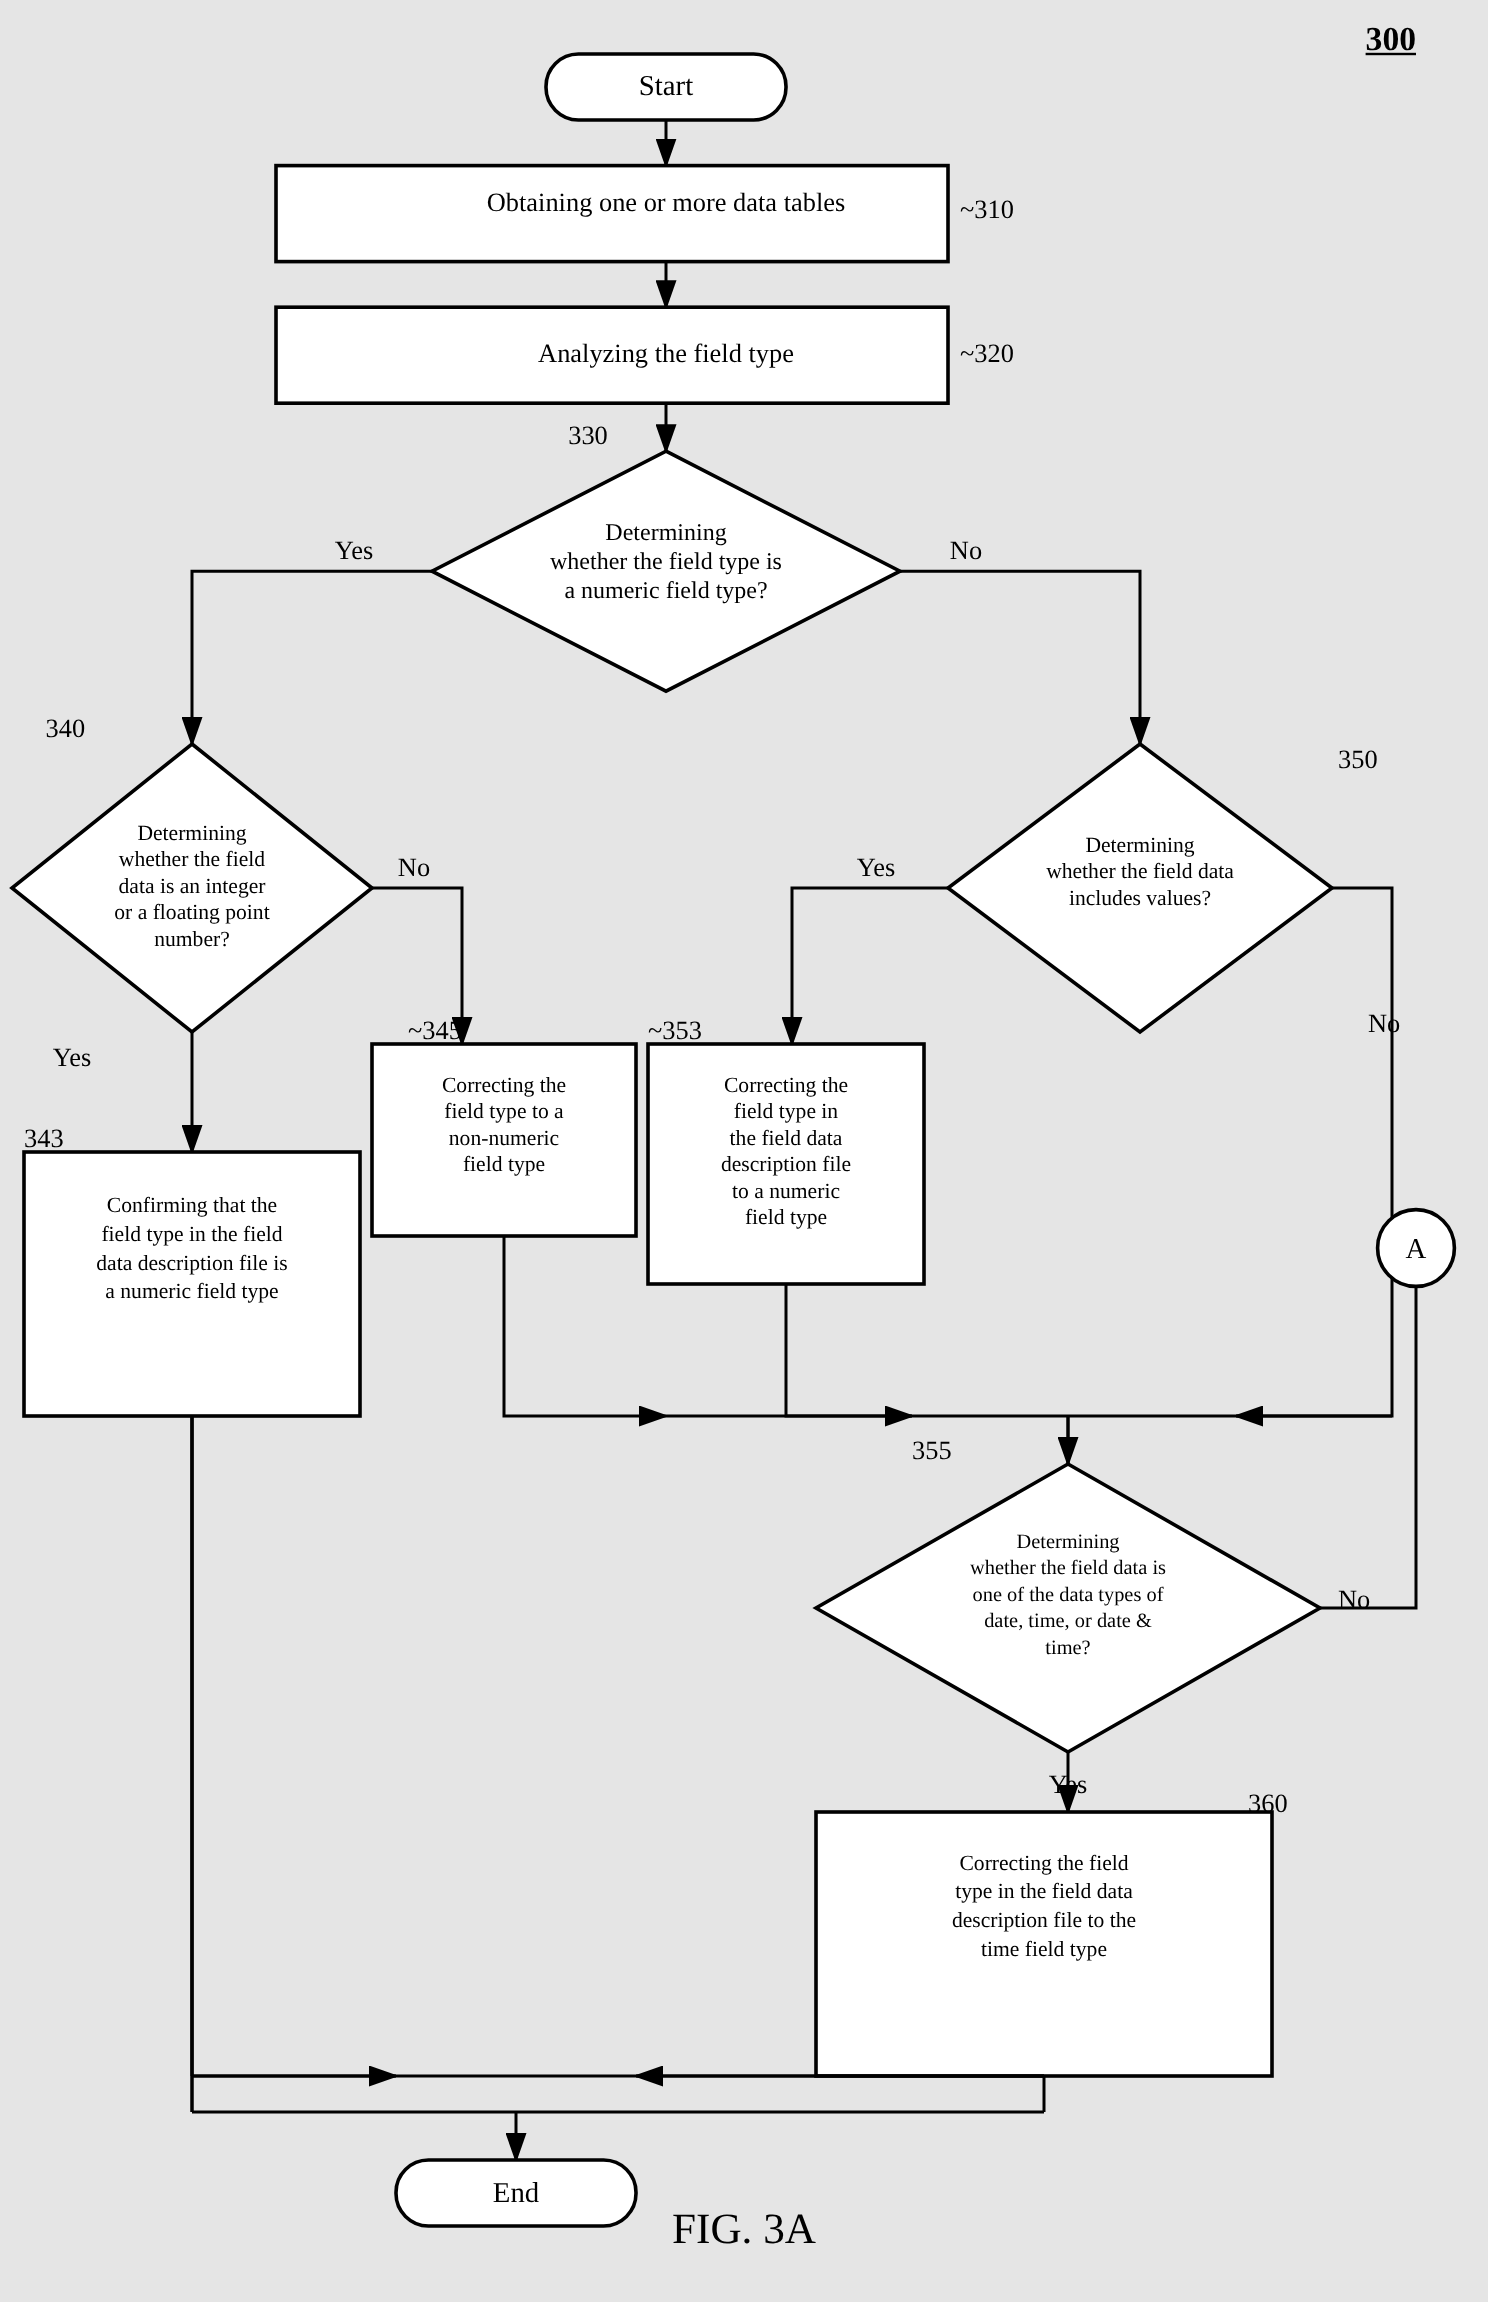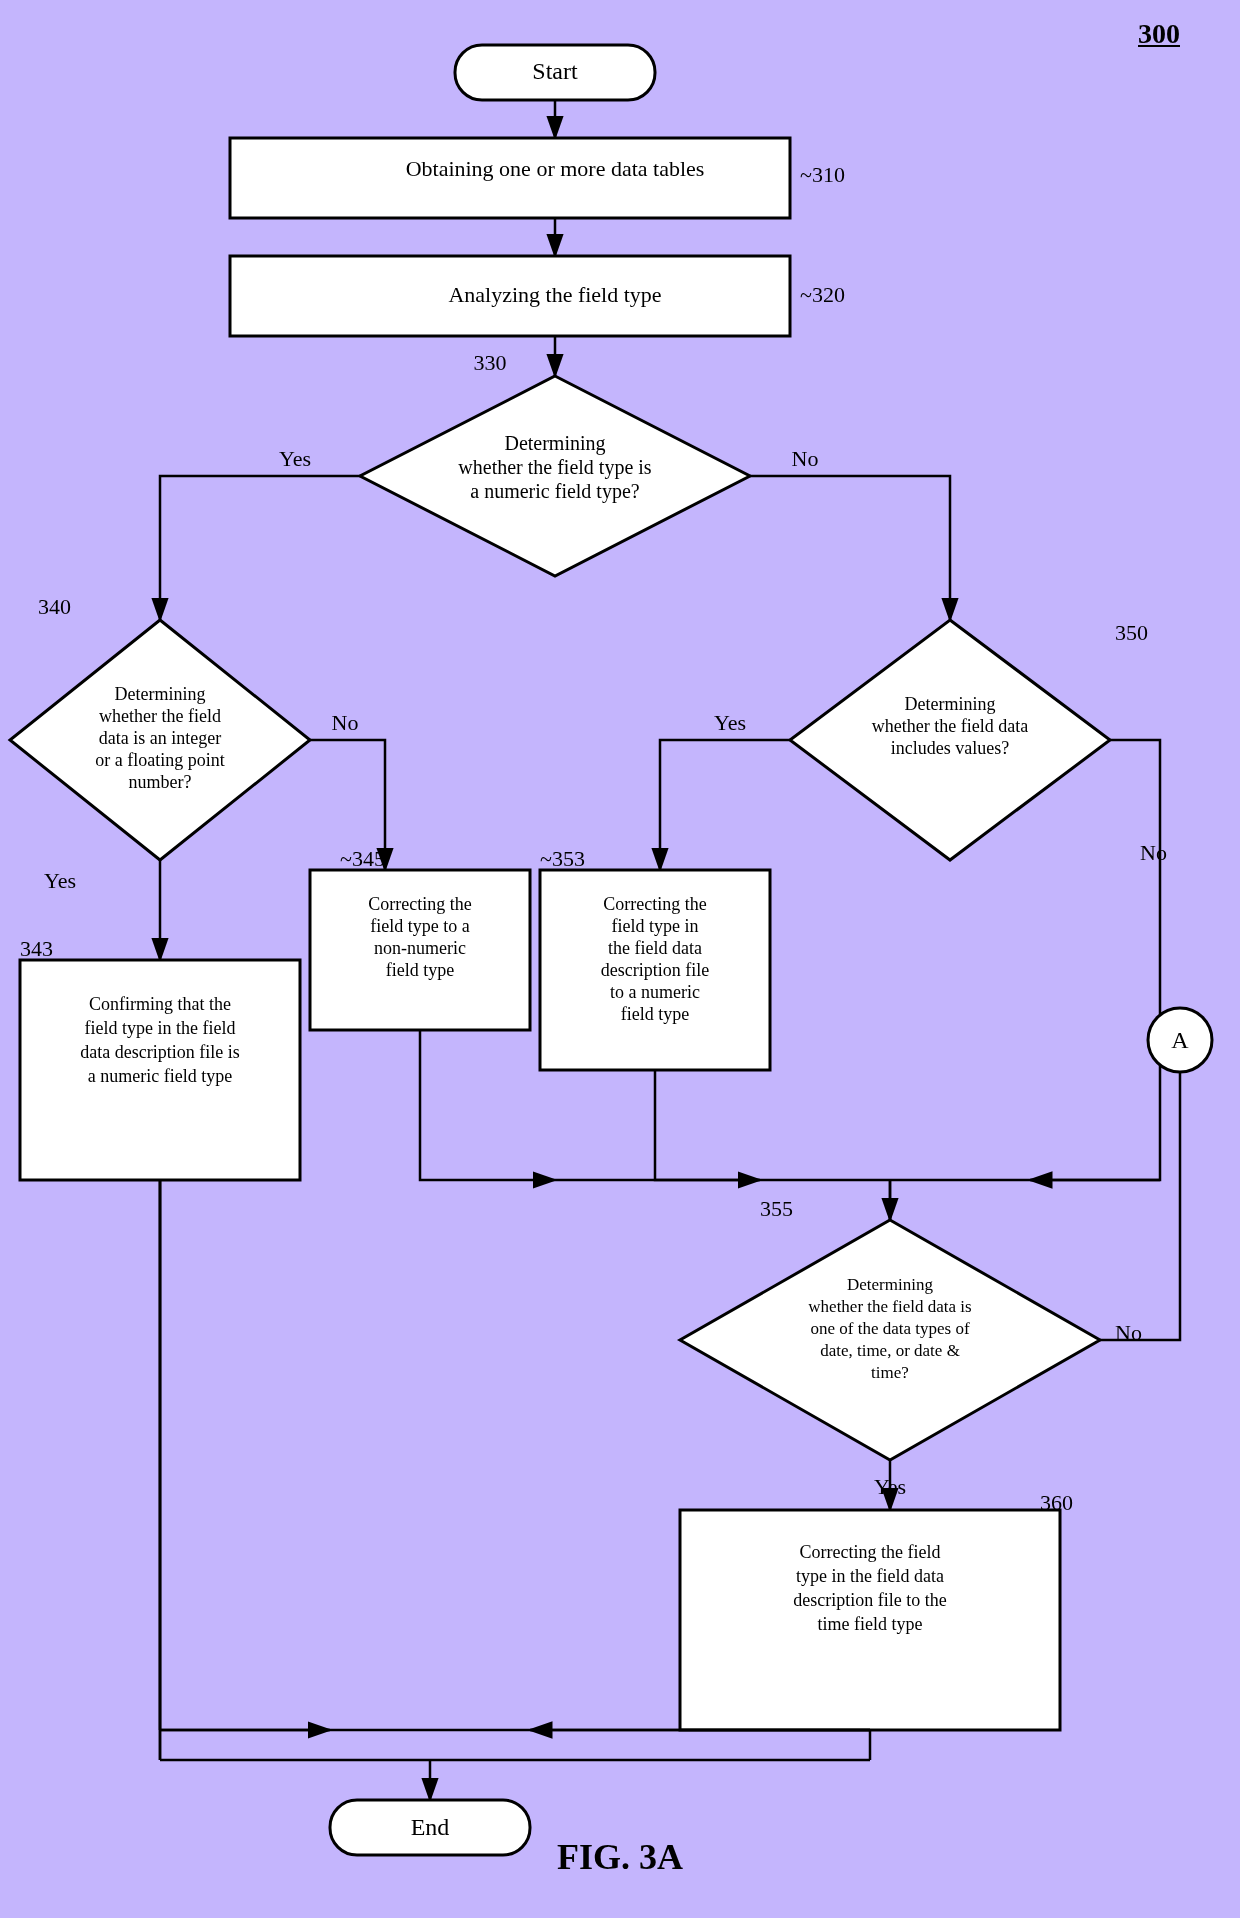--- a/index.html
+++ b/index.html
@@ -9,21 +9,21 @@
       width: 1240px;
       min-height: 1918px;
       position: relative;
       overflow: hidden;
     }
 
     .page {
       width: 1240px;
       height: 1918px;
       position: relative;
-      background: #c4b5fd;
+      background: #e5e5e5;
     }
 
     .fig-number {
       position: absolute;
       top: 18px;
       right: 60px;
       font-size: 28px;
       font-weight: bold;
       text-decoration: underline;
     }
@@ -36,21 +36,21 @@
       width: 1240px;
       height: 1918px;
     }
 
     .fig-caption {
       position: absolute;
       bottom: 40px;
       left: 50%;
       transform: translateX(-50%);
       font-size: 36px;
-      font-weight: bold;
+      font-weight: normal;
       white-space: nowrap;
     }
   </style>
 </head>
 <body>
 
 <div class="page">
 
   <span class="fig-number">300</span>
 

